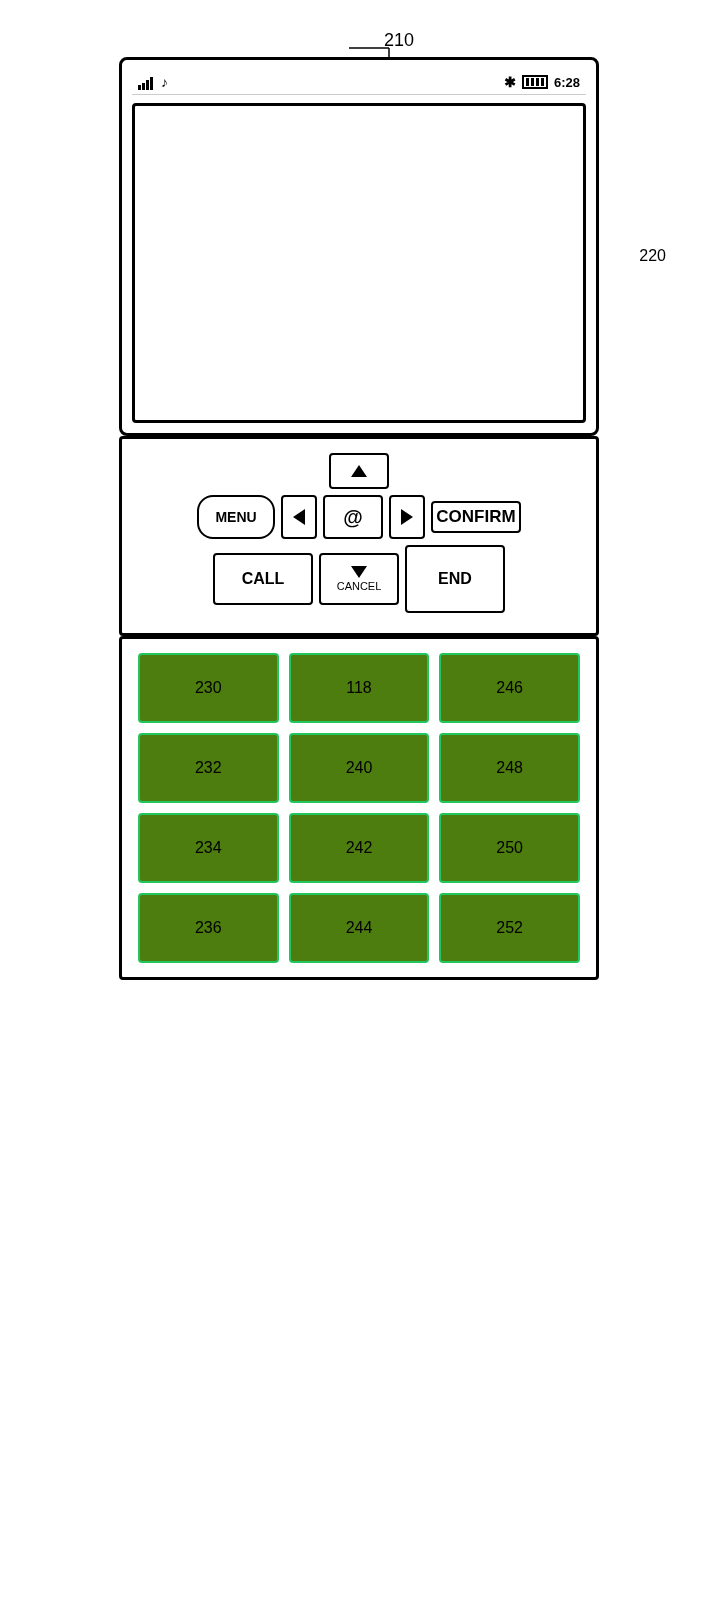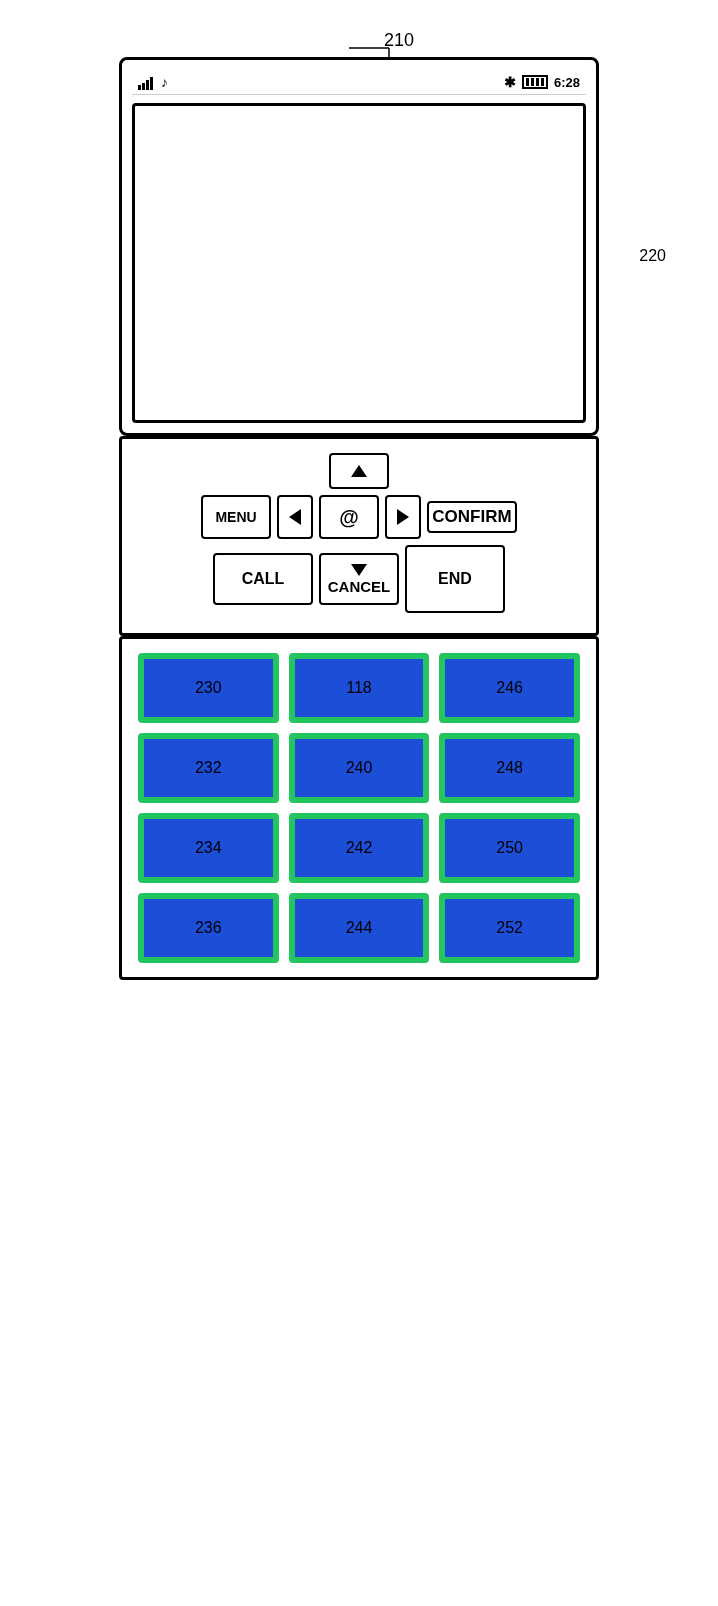--- a/index.html
+++ b/index.html
@@ -94,23 +94,24 @@
       align-items: center;
       justify-content: center;
     }
 
     .btn-up {
       width: 60px;
       height: 36px;
     }
 
     .btn-menu {
-      width: 70px;
+      width: 78px;
       height: 44px;
       font-size: 14px;
+      border-radius: 16px;
     }
 
     .btn-left {
       width: 36px;
       height: 44px;
     }
 
     .btn-at {
       width: 60px;
       height: 44px;
@@ -193,23 +194,23 @@
       margin-top: 0;
     }
 
     .num-grid {
       display: grid;
       grid-template-columns: repeat(3, 1fr);
       gap: 10px;
     }
 
     .num-btn {
-      border: 6px solid #22c55e;
-      border-radius: 4px;
-      background: #1d4ed8;
+      border: 2px solid #22c55e;
+      border-radius: 4px;
+      background: #4d7c0f;
       height: 70px;
       display: flex;
       align-items: center;
       justify-content: center;
       font-size: 16px;
       font-weight: normal;
       cursor: pointer;
     }
   </style>
 </head>
@@ -288,21 +289,21 @@
       <span>CONFIRM</span>
     </button>
   </div>
 
   <div class="nav-row">
     <button class="nav-btn btn-call">
       <span>CALL</span>
     </button>
     <button class="nav-btn btn-down-cancel">
       <div class="triangle-down"></div>
-      <span style="font-size:15px;font-weight:bold;">CANCEL</span>
+      <span style="font-size:11px;font-weight:normal;">CANCEL</span>
     </button>
     <button class="nav-btn btn-end">
       <span>END</span>
     </button>
   </div>
 </div>
 
 <div class="num-keypad">
   <div class="num-grid">
 

